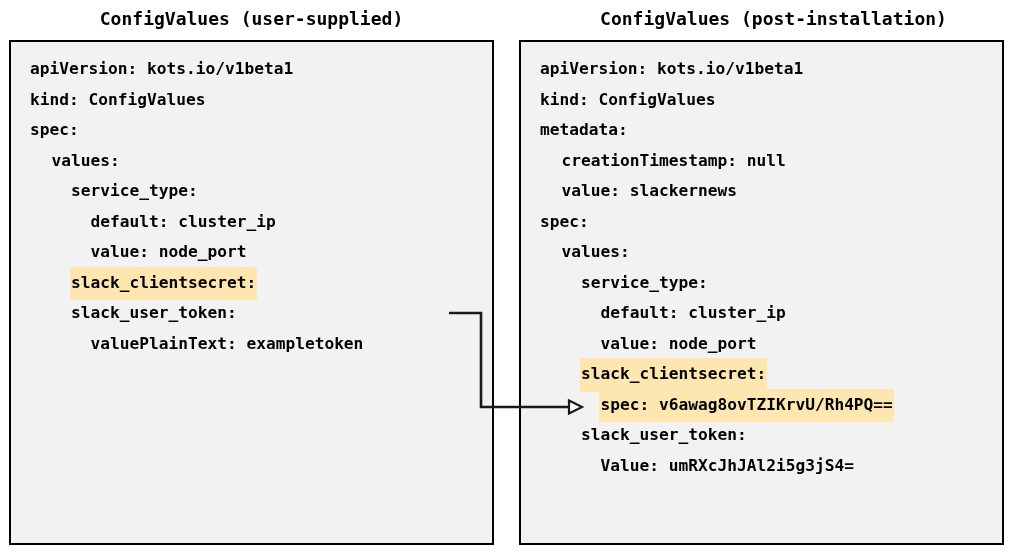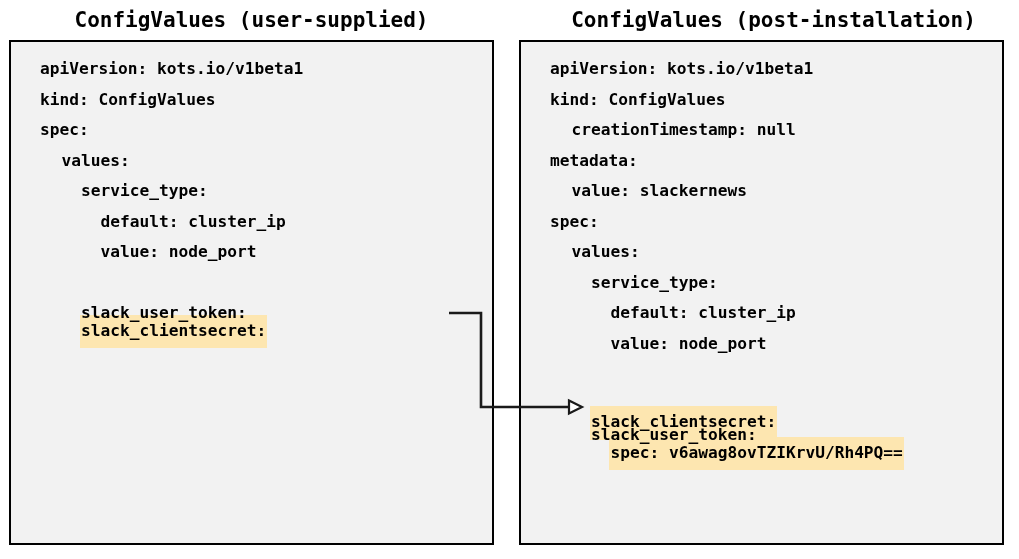--- a/index.html
+++ b/index.html
@@ -12,21 +12,21 @@
     height: 559px;
     position: relative;
     overflow: hidden;
     font-family: "DejaVu Sans Mono", "Liberation Mono", monospace;
   }
 
   .panel-title {
     position: absolute;
     top: 8px;
     font-family: "DejaVu Sans Mono", "Liberation Mono", monospace;
-    font-size: 21px;
+    font-size: 18px;
     font-weight: bold;
     color: #000000;
     letter-spacing: 0px;
     white-space: pre;
     text-align: center;
   }
   #title-left  { left: 9px;  width: 485px; }
   #title-right { left: 531px; width: 485px; }
 
   .panel {
@@ -37,42 +37,41 @@
     border: 2px solid #000000;
     box-sizing: border-box;
     overflow: hidden;
   }
   #panel-left  { left: 9px;   width: 485px; }
   #panel-right { left: 519px; width: 485px; }
 
   .code-block {
     position: absolute;
     top: 11px;
-    left: 14px;
+    left: 4px;
     right: 0;
   }
 
   .code-line {
     height: 30.5px;
     line-height: 30.5px;
     font-family: "DejaVu Sans Mono", "Liberation Mono", monospace;
     font-size: 16.2px;
     font-weight: bold;
     color: #000000;
     white-space: pre;
     padding-left: 14px;
   }
   .code-line .seg {
     display: inline-block;
     white-space: pre;
     padding: 1px 1px 2px 1px;
   }
   .code-line .seg.hl {
     background: #fde6b0;
-    margin-top: 48px;
   }
 
   
   #connector {
     position: absolute;
     left: 0;
     top: 0;
     width: 1019px;
     height: 559px;
     pointer-events: none;
@@ -89,39 +88,39 @@
   <div class="code-block" id="code-left">
       <div class="code-line"><span class="seg">apiVersion: kots.io/v1beta1</span></div>
       <div class="code-line"><span class="seg">kind: ConfigValues</span></div>
       <div class="code-line"><span class="seg">spec:</span></div>
       <div class="code-line"><span class="seg">  </span><span class="seg">values:</span></div>
       <div class="code-line"><span class="seg">    </span><span class="seg">service_type:</span></div>
       <div class="code-line"><span class="seg">      </span><span class="seg">default: cluster_ip</span></div>
       <div class="code-line"><span class="seg">      </span><span class="seg">value: node_port</span></div>
       <div class="code-line"><span class="seg">    </span><span class="seg hl">slack_clientsecret:</span></div>
       <div class="code-line"><span class="seg">    </span><span class="seg">slack_user_token:</span></div>
-      <div class="code-line"><span class="seg">      </span></div>
+      <div class="code-line"><span class="seg">      </span><span class="seg">valuePlainText: exampletoken</span></div>
     </div>
 </div>
 
 <div class="panel" id="panel-right">
   <div class="code-block" id="code-right">
       <div class="code-line"><span class="seg">apiVersion: kots.io/v1beta1</span></div>
       <div class="code-line"><span class="seg">kind: ConfigValues</span></div>
+      <div class="code-line"><span class="seg">metadata:</span></div>
       <div class="code-line"><span class="seg">  </span><span class="seg">creationTimestamp: null</span></div>
-      <div class="code-line"><span class="seg">metadata:</span></div>
       <div class="code-line"><span class="seg">  </span><span class="seg">value: slackernews</span></div>
       <div class="code-line"><span class="seg">spec:</span></div>
       <div class="code-line"><span class="seg">  </span><span class="seg">values:</span></div>
       <div class="code-line"><span class="seg">    </span><span class="seg">service_type:</span></div>
       <div class="code-line"><span class="seg">      </span><span class="seg">default: cluster_ip</span></div>
       <div class="code-line"><span class="seg">      </span><span class="seg">value: node_port</span></div>
       <div class="code-line"><span class="seg">    </span><span class="seg hl">slack_clientsecret:</span></div>
       <div class="code-line"><span class="seg">      </span><span class="seg hl">spec: v6awag8ovTZIKrvU/Rh4PQ==</span></div>
       <div class="code-line"><span class="seg">    </span><span class="seg">slack_user_token:</span></div>
-      <div class="code-line"><span class="seg">      </span></div>
+      <div class="code-line"><span class="seg">      </span><span class="seg">Value: umRXcJhJAl2i5g3jS4=</span></div>
     </div>
 </div>
 
 <svg id="connector" viewBox="0 0 1019 559">
   <path d="M 449 313 L 481 313 L 481 407 L 570 407" fill="none" stroke="#1a1a1a" stroke-width="2.6"></path>
   <path d="M 569 400.5 L 582 407 L 569 413.5 Z" fill="#ffffff" stroke="#1a1a1a" stroke-width="2.2" stroke-linejoin="miter"></path>
 </svg>
 
 </body></html>

